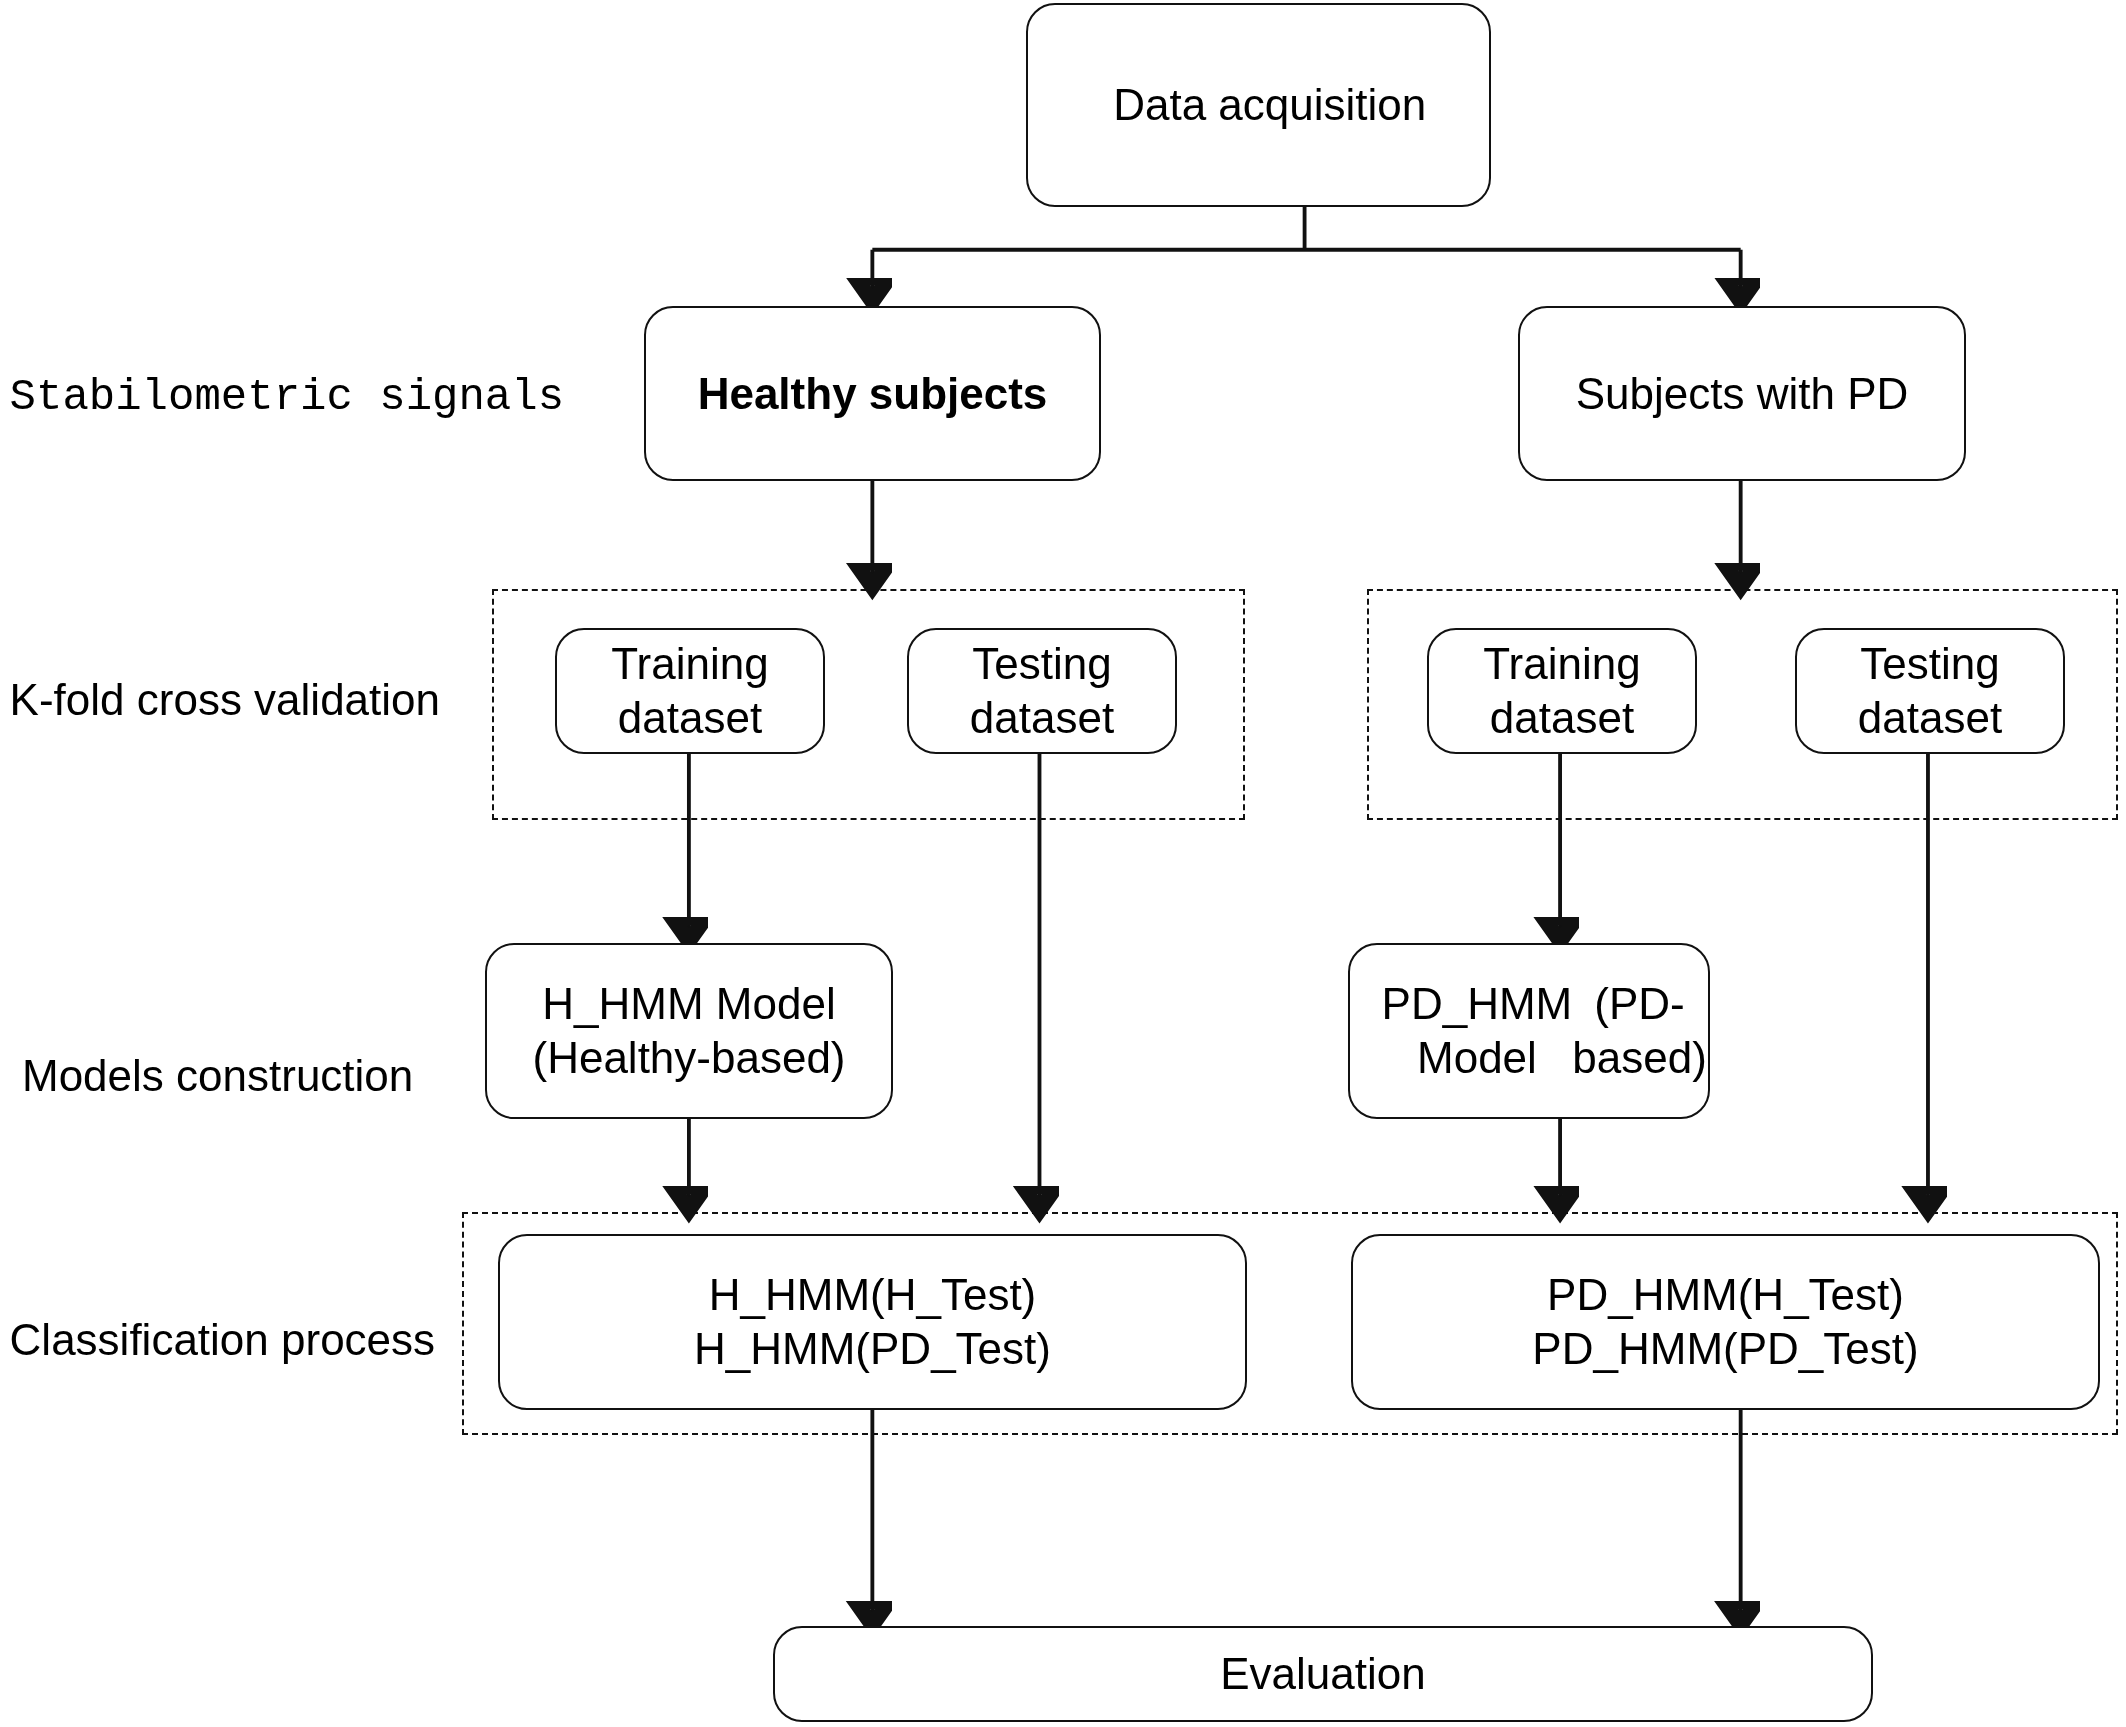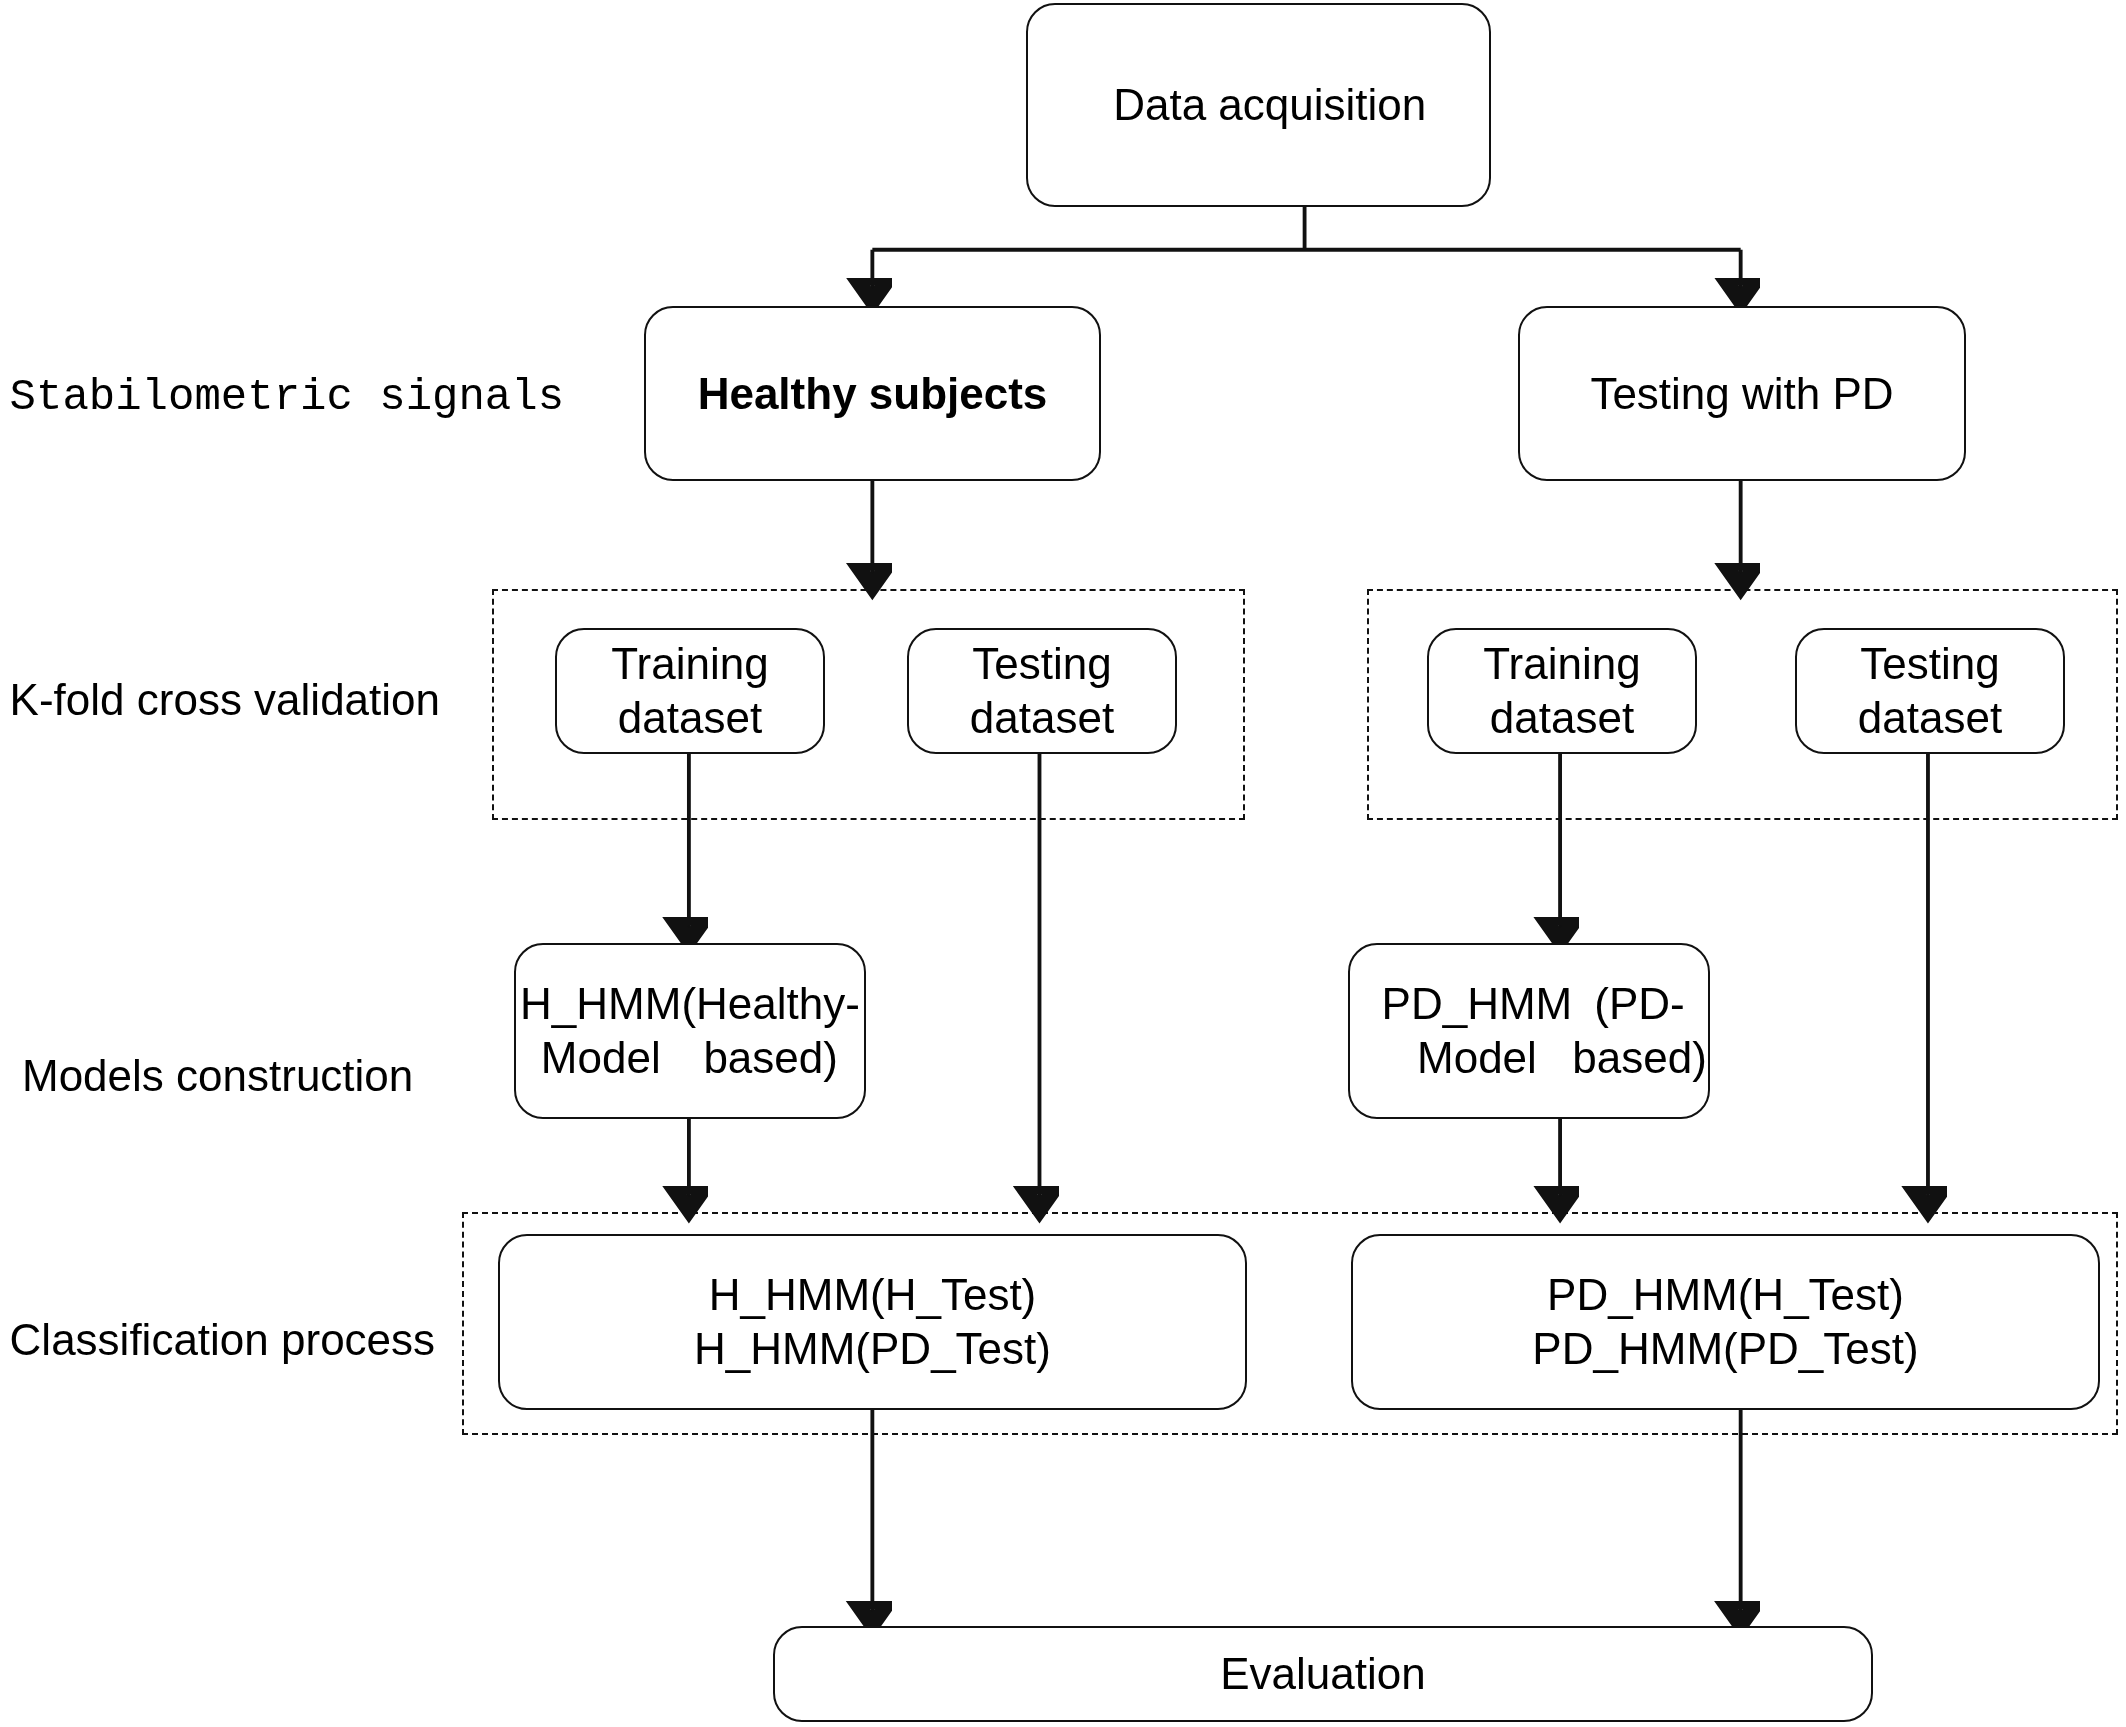--- a/index.html
+++ b/index.html
@@ -112,21 +112,21 @@
 
   <div class="node" style="left:1026px; top:2.9px; width:465px; height:204px;padding-left:32px;">
     <span class="line">Data acquisition</span>
   </div>
 
   <div class="node" style="left:644px; top:306px; width:457px; height:175px;font-weight:bold;">
     <span class="line">Healthy subjects</span>
   </div>
 
   <div class="node" style="left:1518px; top:306px; width:448px; height:175px;">
-    <span class="line">Testing with PD</span>
+    <span class="line">Subjects with PD</span>
   </div>
 
   <div class="node" style="left:555px; top:628px; width:270px; height:126px; flex-direction:column;">
     <span class="line">Training</span>
     <span class="line">dataset</span>
   </div>
 
   <div class="node" style="left:907px; top:628px; width:270px; height:126px; flex-direction:column;">
     <span class="line">Testing</span>
     <span class="line">dataset</span>
@@ -135,21 +135,21 @@
   <div class="node" style="left:1427px; top:628px; width:270px; height:126px; flex-direction:column;">
     <span class="line">Training</span>
     <span class="line">dataset</span>
   </div>
 
   <div class="node" style="left:1795px; top:628px; width:270px; height:126px; flex-direction:column;">
     <span class="line">Testing</span>
     <span class="line">dataset</span>
   </div>
 
-  <div class="node" style="left:485px; top:943px; width:352px; height:176px; flex-direction:row;margin-left:29px;">
+  <div class="node" style="left:485px; top:943px; width:408px; height:176px; flex-direction:column;">
     <span class="line">H_HMM Model</span>
     <span class="line">(Healthy-based)</span>
   </div>
 
   <div class="node" style="left:1348px; top:943px; width:362px; height:176px; flex-direction:row;padding-left:40px;">
     <span class="line">PD_HMM Model</span>
     <span class="line">(PD-based)</span>
   </div>
 
   <div class="node" style="left:498px; top:1234px; width:749px; height:176px; flex-direction:column;">

